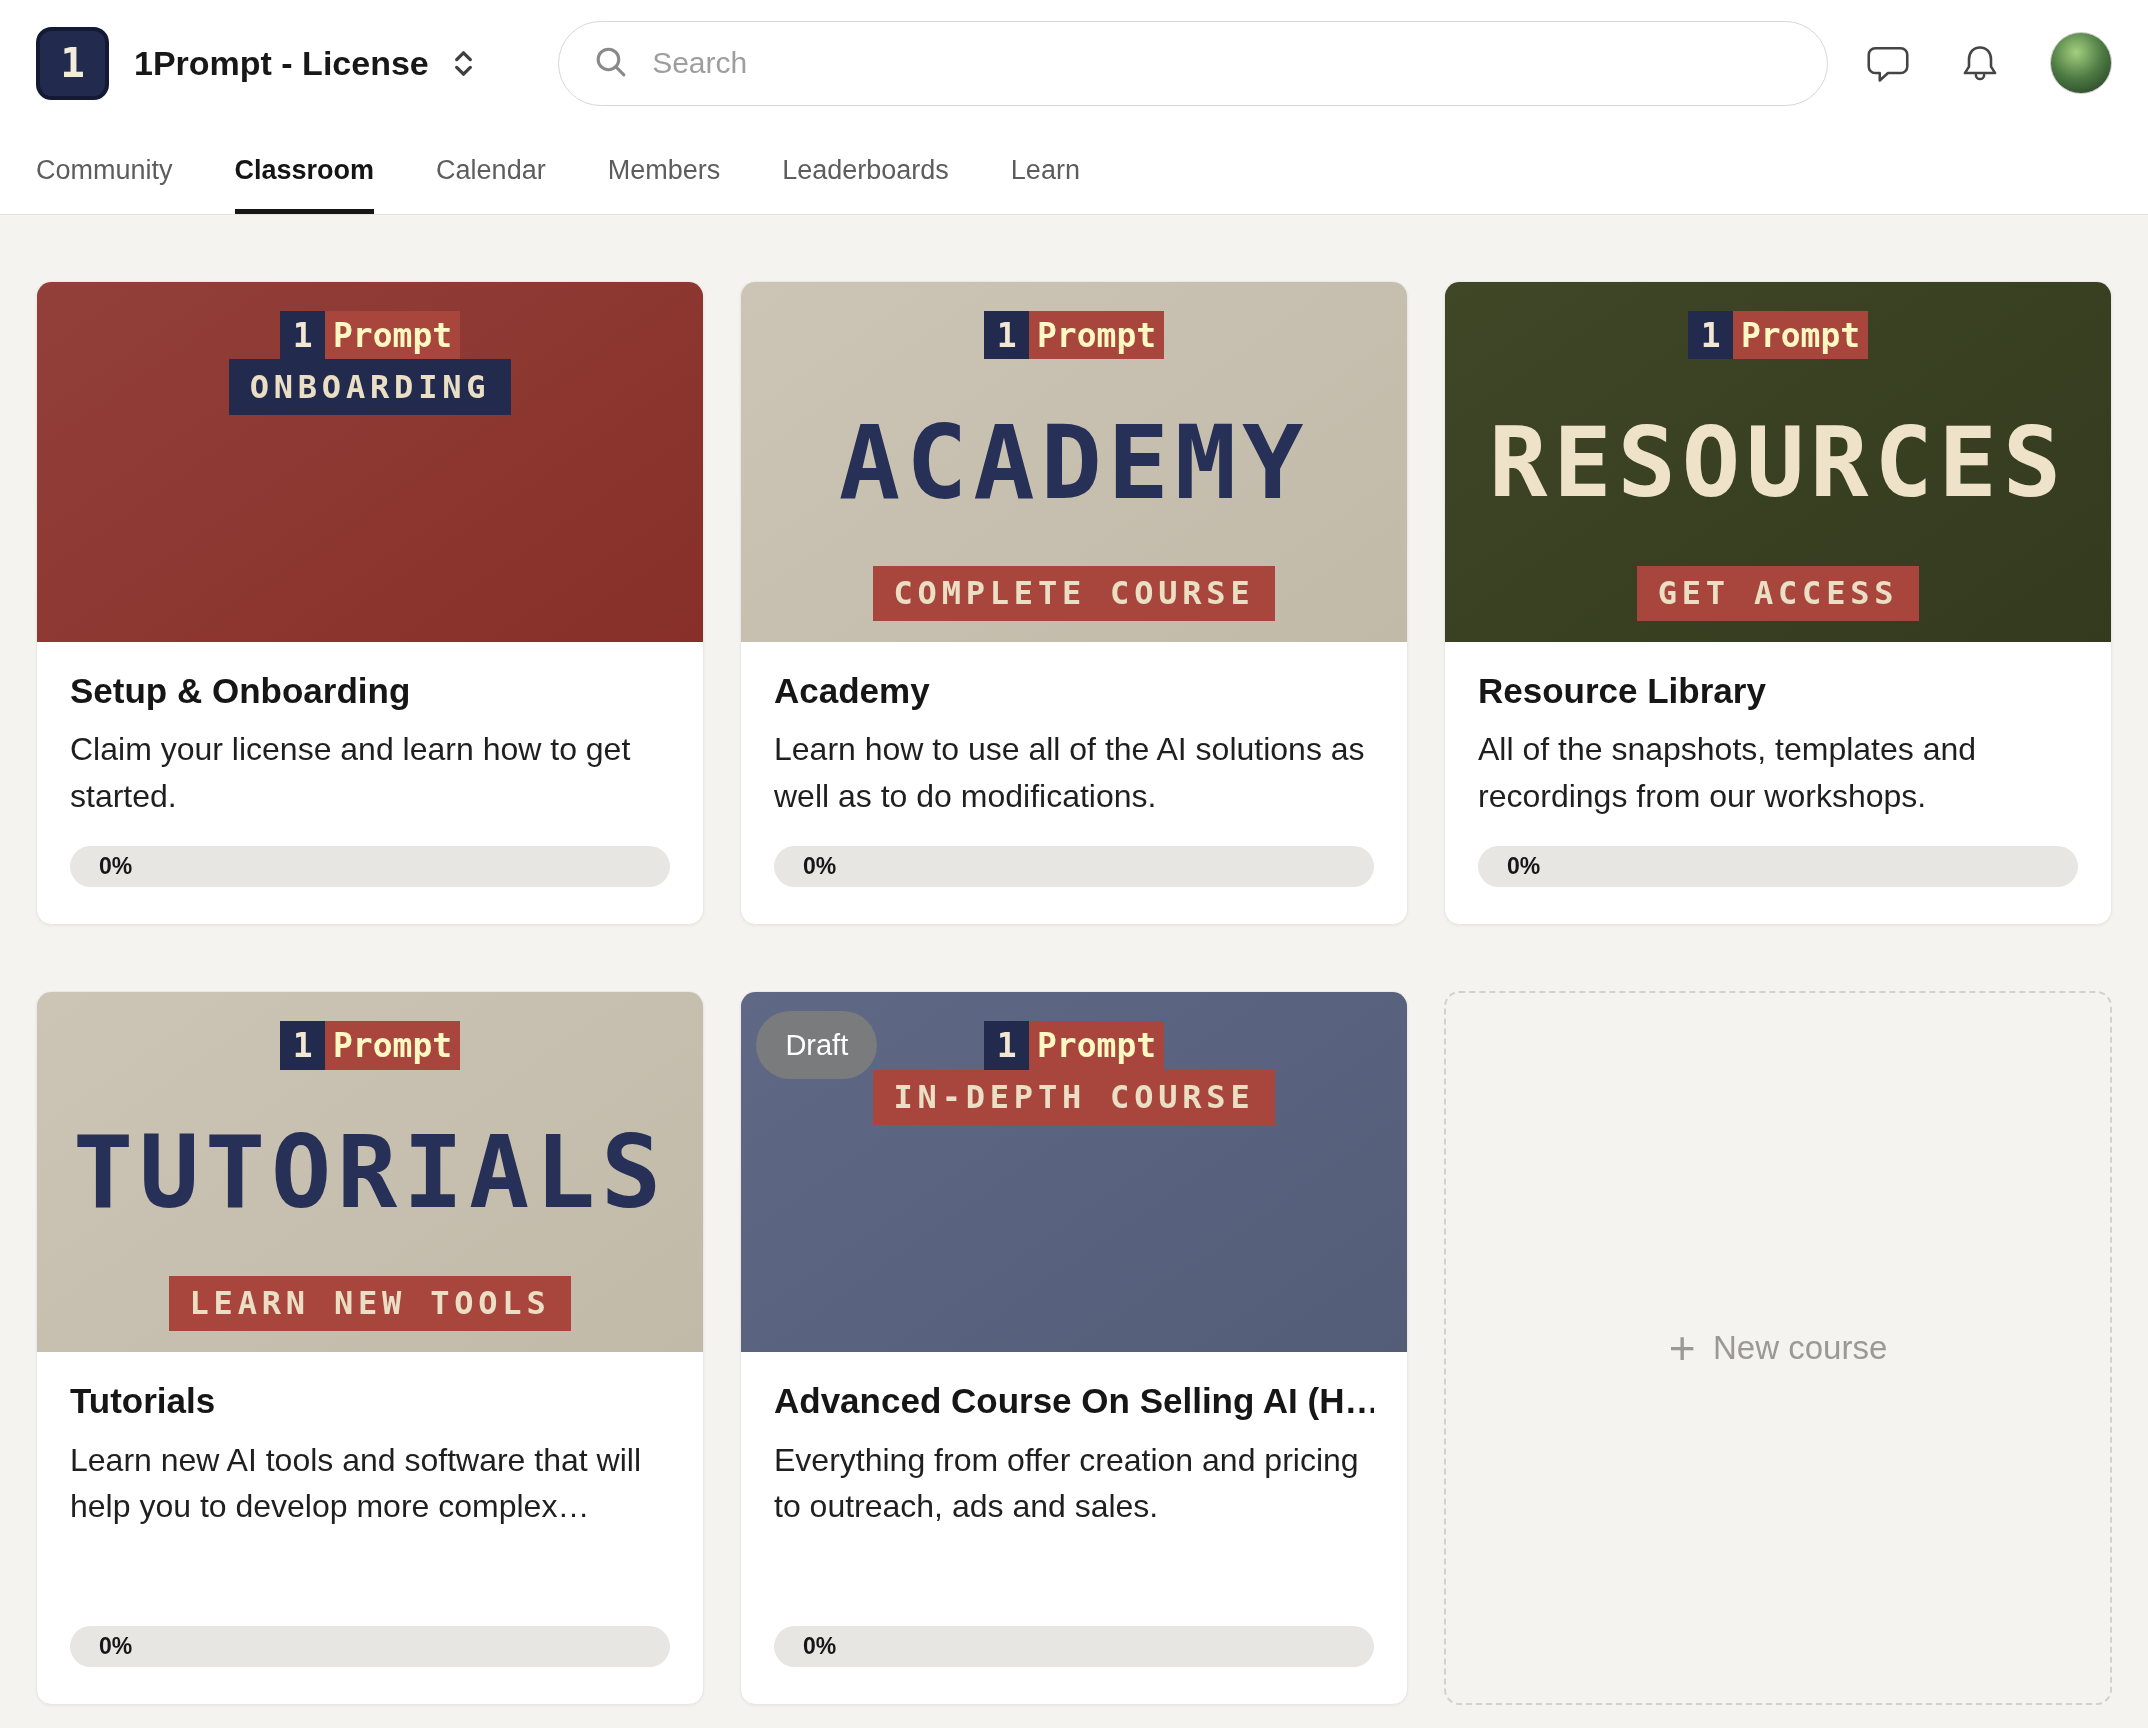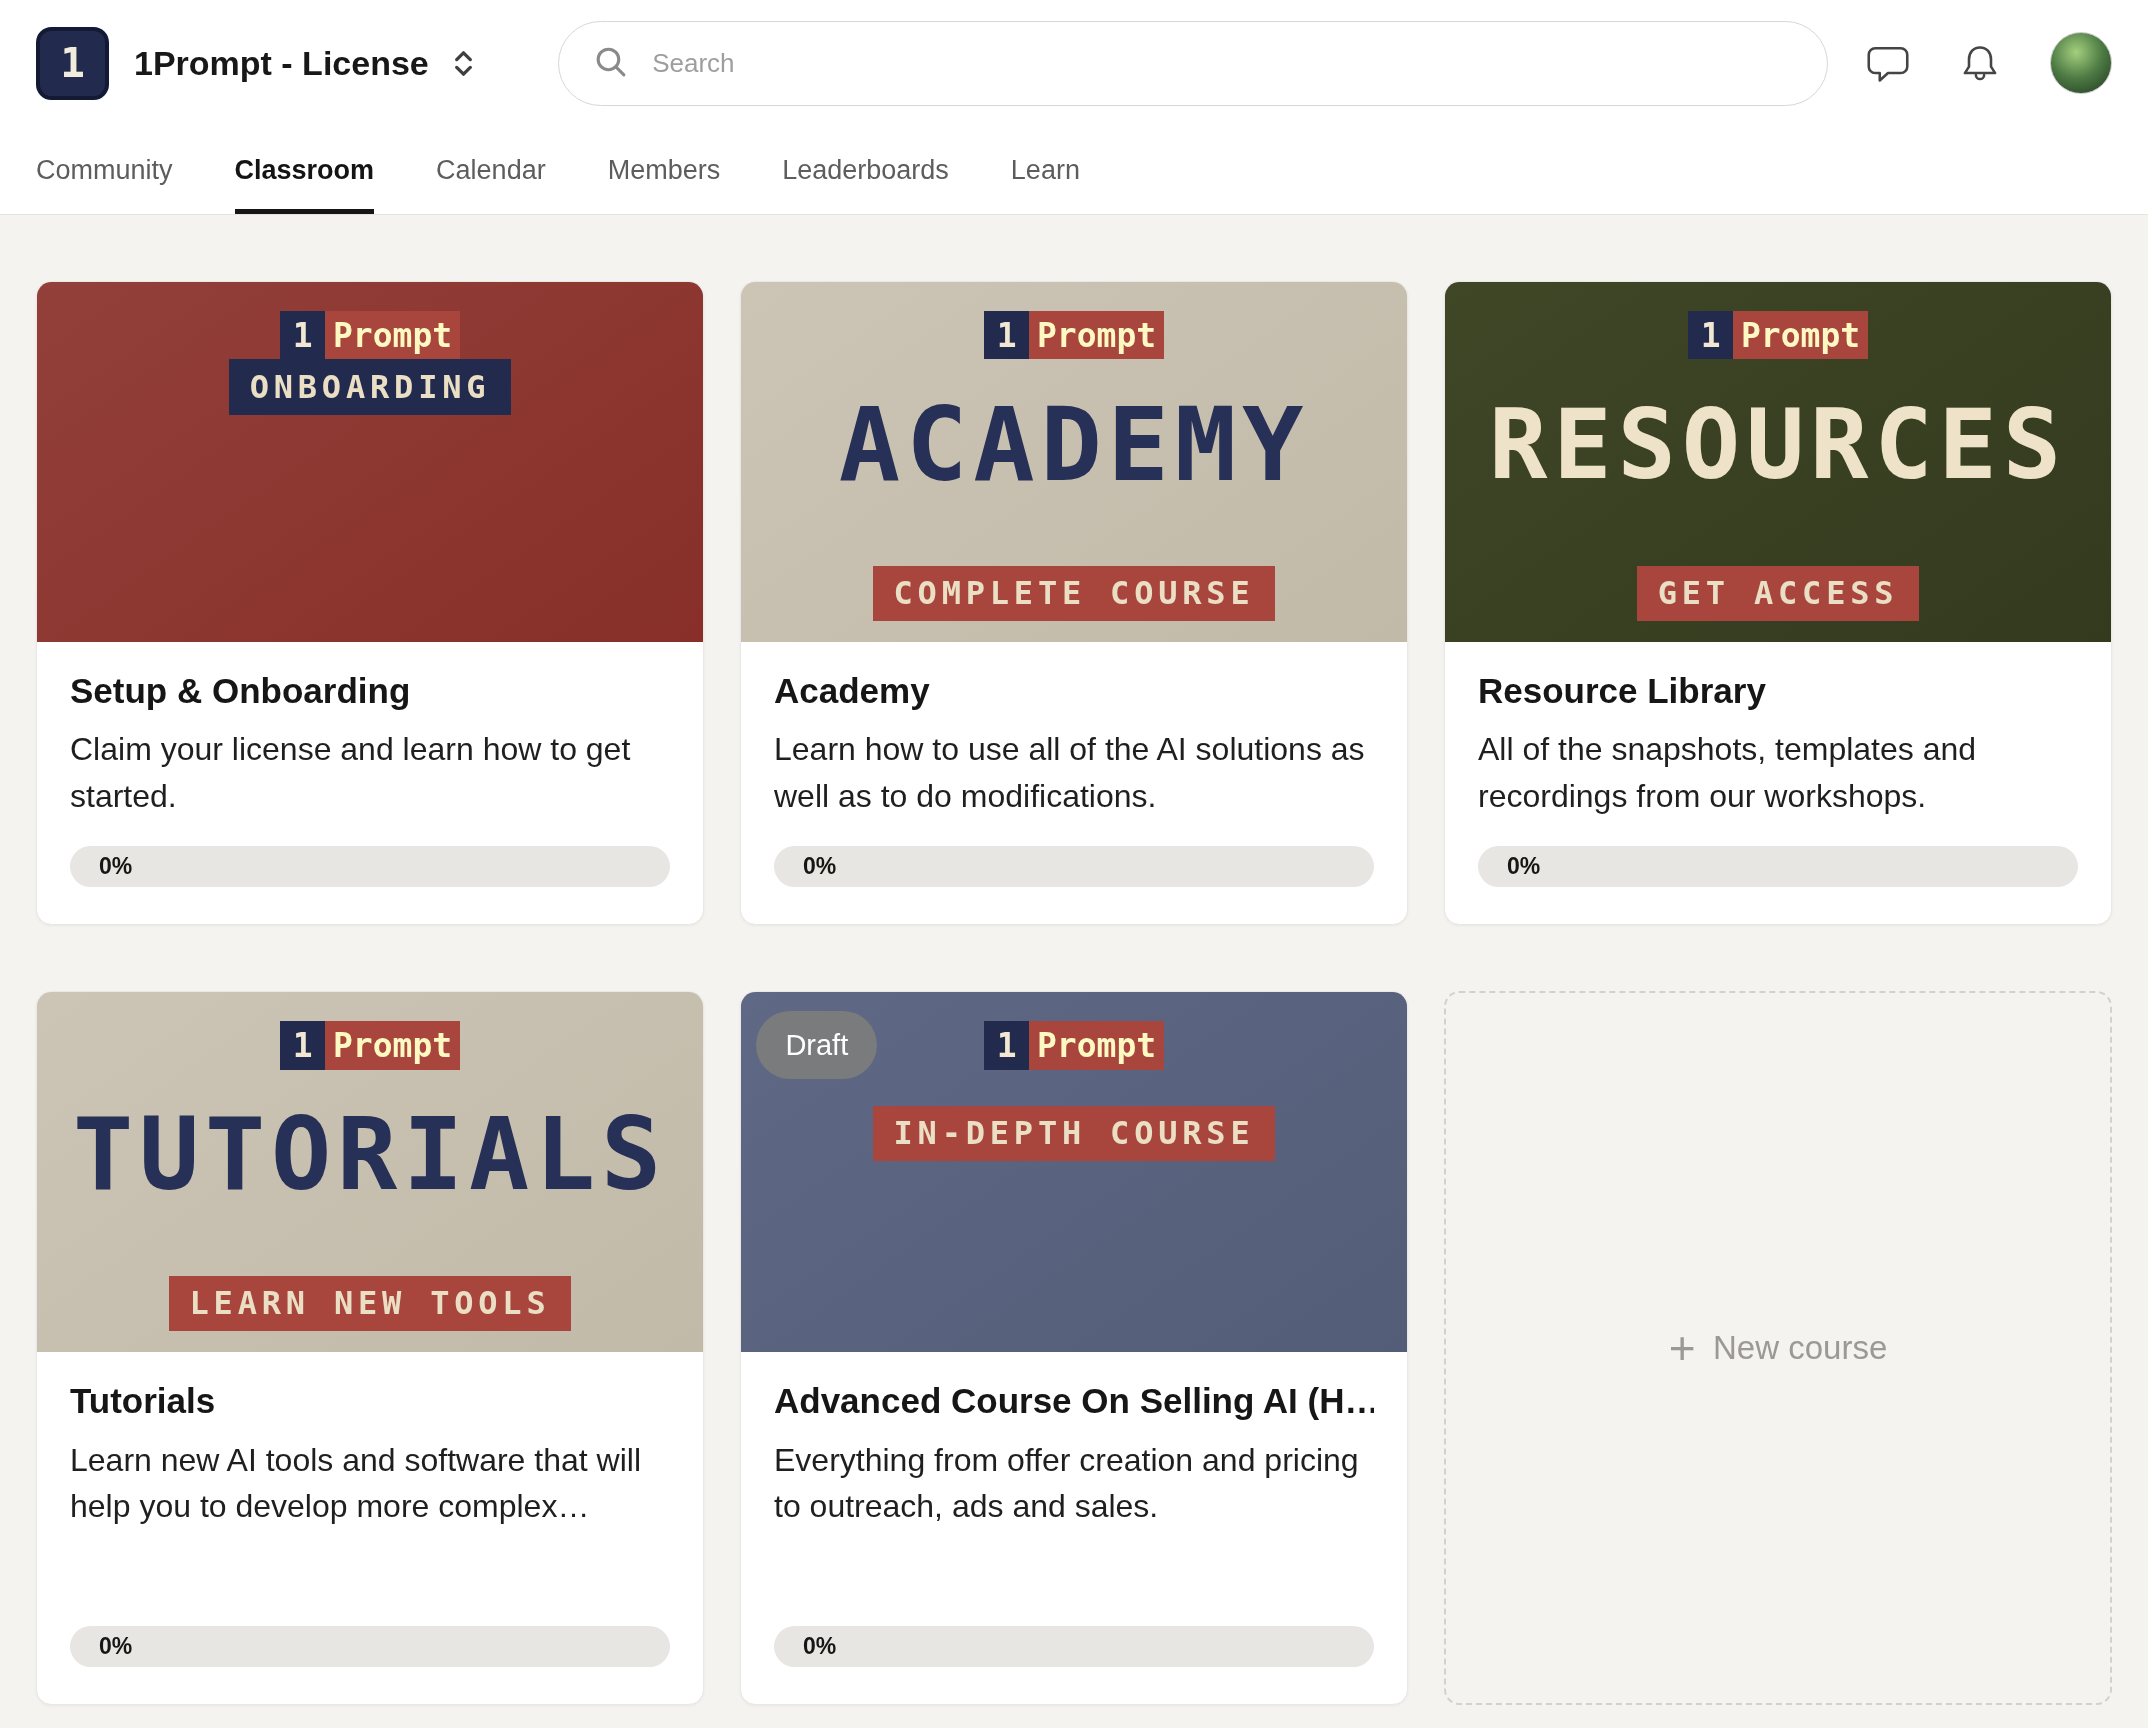--- a/index.html
+++ b/index.html
@@ -48,21 +48,21 @@
     display: flex;
     align-items: center;
     padding: 0 33px;
     gap: 23px;
   }
   .search input {
     flex: 1;
     border: none; outline: none;
     background: transparent;
     font-family: "Liberation Sans", sans-serif;
-    font-size: 26px;
+    font-size: 30px;
     color: #333333;
   }
   .search input::placeholder { color: #9e9e9e; }
 
   .right-icons {
     margin-left: auto;
     display: flex;
     align-items: center;
     gap: 48px;
   }
@@ -162,21 +162,21 @@
   .tag {
     font-family: "DejaVu Sans Mono", monospace;
     font-size: 32px;
     font-weight: 700;
     letter-spacing: 4.8px;
     padding: 8.7px 21px;
     color: #eadfc4;
     white-space: nowrap;
   }
   .tag--navy { background: #222a4e; }
-  .tag--red  { background: #a8453c; margin-top: 36px; }
+  .tag--red  { background: #a8453c; }
 
   .draft {
     position: absolute;
     top: 19.3px; left: 15.4px;
     background: rgba(125,125,125,0.92);
     color: #ffffff;
     font-size: 29px;
     padding: 17.4px 29px;
     border-radius: 48px;
   }

